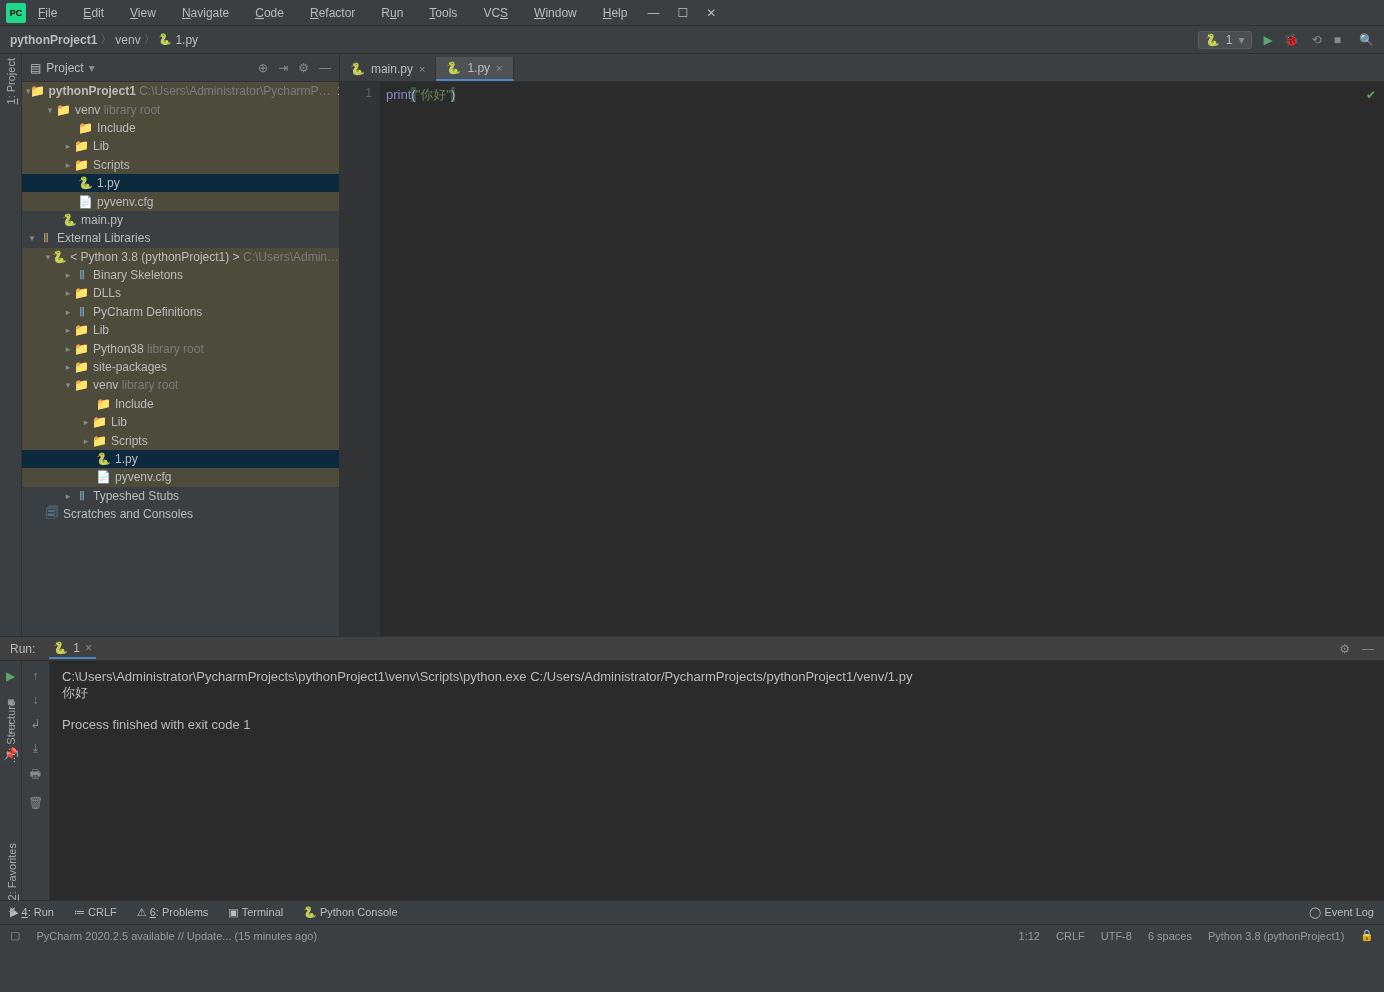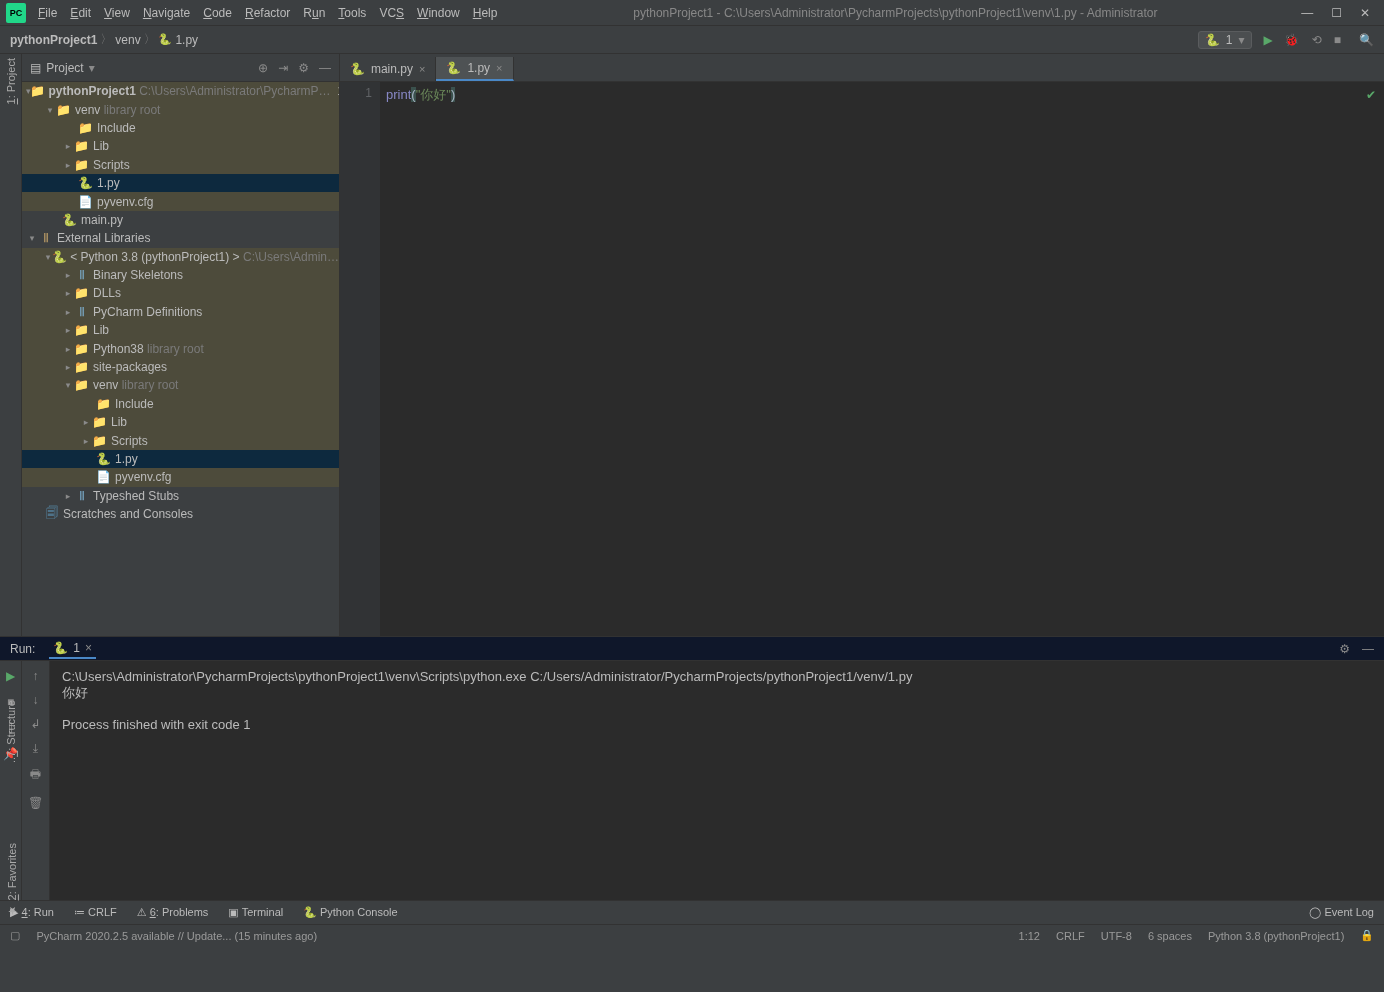--- a/index.html
+++ b/index.html
@@ -1,19 +1,19 @@
 <!DOCTYPE html>
 <html><head>
 <meta charset="utf-8">
 <style>
 * { margin:0; padding:0; box-sizing:border-box; font-family:"Segoe UI",Arial,sans-serif; }
 body { background:#3c3f41; color:#bbbbbb; font-size:12px; overflow:hidden; width:1384px; height:992px; }
 .titlebar { height:26px; background:#3c3f41; display:flex; align-items:center; border-bottom:1px solid #323232; }
 .app-icon { width:20px; height:20px; margin:1px 6px; background:#21d789; border-radius:2px; display:flex; align-items:center; justify-content:center; font-size:9px; color:#000; font-weight:bold; }
-.menubar { display:flex; gap:1px; }
+.menubar { display:flex; gap:14px; }
 .menu-item { padding:0 6px; color:#bbbbbb; } .menu-item u { text-decoration:underline; }
 .title-text { flex:1; text-align:center; color:#888; }
 .win-controls { display:flex; gap:18px; padding:0 14px; color:#bbbbbb; }
 .navbar { height:28px; background:#3c3f41; display:flex; align-items:center; padding:0 10px; border-bottom:1px solid #323232; }
 .breadcrumb { display:flex; align-items:center; gap:3px; }
 .breadcrumb .sep { color:#7a7a7a; }
 .breadcrumb .py-icon { color:#ffcb3d; font-size:11px; }
 .nav-right { margin-left:auto; display:flex; align-items:center; gap:12px; }
 .run-config { background:#4b4e50; border:1px solid #5a5c5e; border-radius:3px; padding:1px 6px; display:flex; align-items:center; gap:6px; }
 .green { color:#59a869; } .gray { color:#8a8a8a; }
@@ -37,21 +37,21 @@
 .tabs { height:28px; background:#3c3f41; display:flex; align-items:flex-end; border-bottom:1px solid #323232; }
 .tab { height:24px; padding:0 10px; display:flex; align-items:center; gap:6px; background:#3c3f41; color:#bbbbbb; border-right:1px solid #323232; }
 .tab.active { background:#4e5254; border-bottom:2px solid #4a88c7; }
 .tab .close { color:#8a8a8a; font-size:11px; }
 .editor-body { flex:1; display:flex; position:relative; }
 .gutter-col { width:40px; background:#313335; color:#606366; padding:4px 8px 0 0; text-align:right; font-family:Consolas,monospace; }
 .code { flex:1; padding:4px 6px; font-family:Consolas,monospace; font-size:13px; color:#a9b7c6; }
 .code .fn { color:#8888c6;margin-top:23px; } .code .str { color:#6a8759; } .code .bkt { background:#3b514d; }
 .check { position:absolute; top:6px; right:8px; color:#59a869; }
 .run-panel { height:264px; border-top:1px solid #323232; background:#2b2b2b; display:flex; flex-direction:column; }
-.run-header { height:24px; display:flex; align-items:center; padding:0 10px; background:#0f172a; border-bottom:1px solid #323232; }
+.run-header { height:24px; display:flex; align-items:center; padding:0 10px; background:#404040; border-bottom:1px solid #323232; }
 .run-header .rh-title { color:#bbb; }
 .run-header .rh-tab { margin-left:14px; display:flex; align-items:center; gap:5px; border-bottom:2px solid #4a88c7; padding:2px 4px; }
 .run-header .tools { margin-left:auto; display:flex; gap:12px; color:#8a8a8a; }
 .run-body { flex:1; display:flex; }
 .run-left { width:22px; background:#3c3f41; border-right:1px solid #323232; display:flex; flex-direction:column; align-items:center; padding-top:8px; gap:12px; }
 .run-left2 { width:28px; background:#3c3f41; border-right:1px solid #323232; display:flex; flex-direction:column; align-items:center; padding-top:8px; gap:10px; color:#8a8a8a; }
 .console { flex:1; padding:8px 12px; font-family:Consolas,monospace; font-size:13px; color:#bbbbbb; white-space:pre; }
 .bottom-tools { height:24px; background:#3c3f41; border-top:1px solid #323232; display:flex; align-items:center; padding:0 10px; gap:20px; font-size:11px; }
 .bottom-tools .spacer { flex:1; }
 .statusbar { height:22px; background:#3c3f41; border-top:1px solid #323232; display:flex; align-items:center; padding:0 10px; gap:16px; font-size:11px; color:#9a9a9a; }
@@ -69,21 +69,20 @@
     <span class="menu-item"><u>V</u>iew</span>
     <span class="menu-item"><u>N</u>avigate</span>
     <span class="menu-item"><u>C</u>ode</span>
     <span class="menu-item"><u>R</u>efactor</span>
     <span class="menu-item">R<u>u</u>n</span>
     <span class="menu-item"><u>T</u>ools</span>
     <span class="menu-item">VC<u>S</u></span>
     <span class="menu-item"><u>W</u>indow</span>
     <span class="menu-item"><u>H</u>elp</span>
   </div>
-  <div class="title-text">pythonProject1 - C:\Users\Administrator\PycharmProjects\pythonProject1\venv\1.py - Administrator</div>
   <div class="win-controls">
     <span>—</span>
     <span>☐</span>
     <span>✕</span>
   </div>
 </div>
 
 <div class="navbar">
   <div class="breadcrumb">
     <b>pythonProject1</b>

